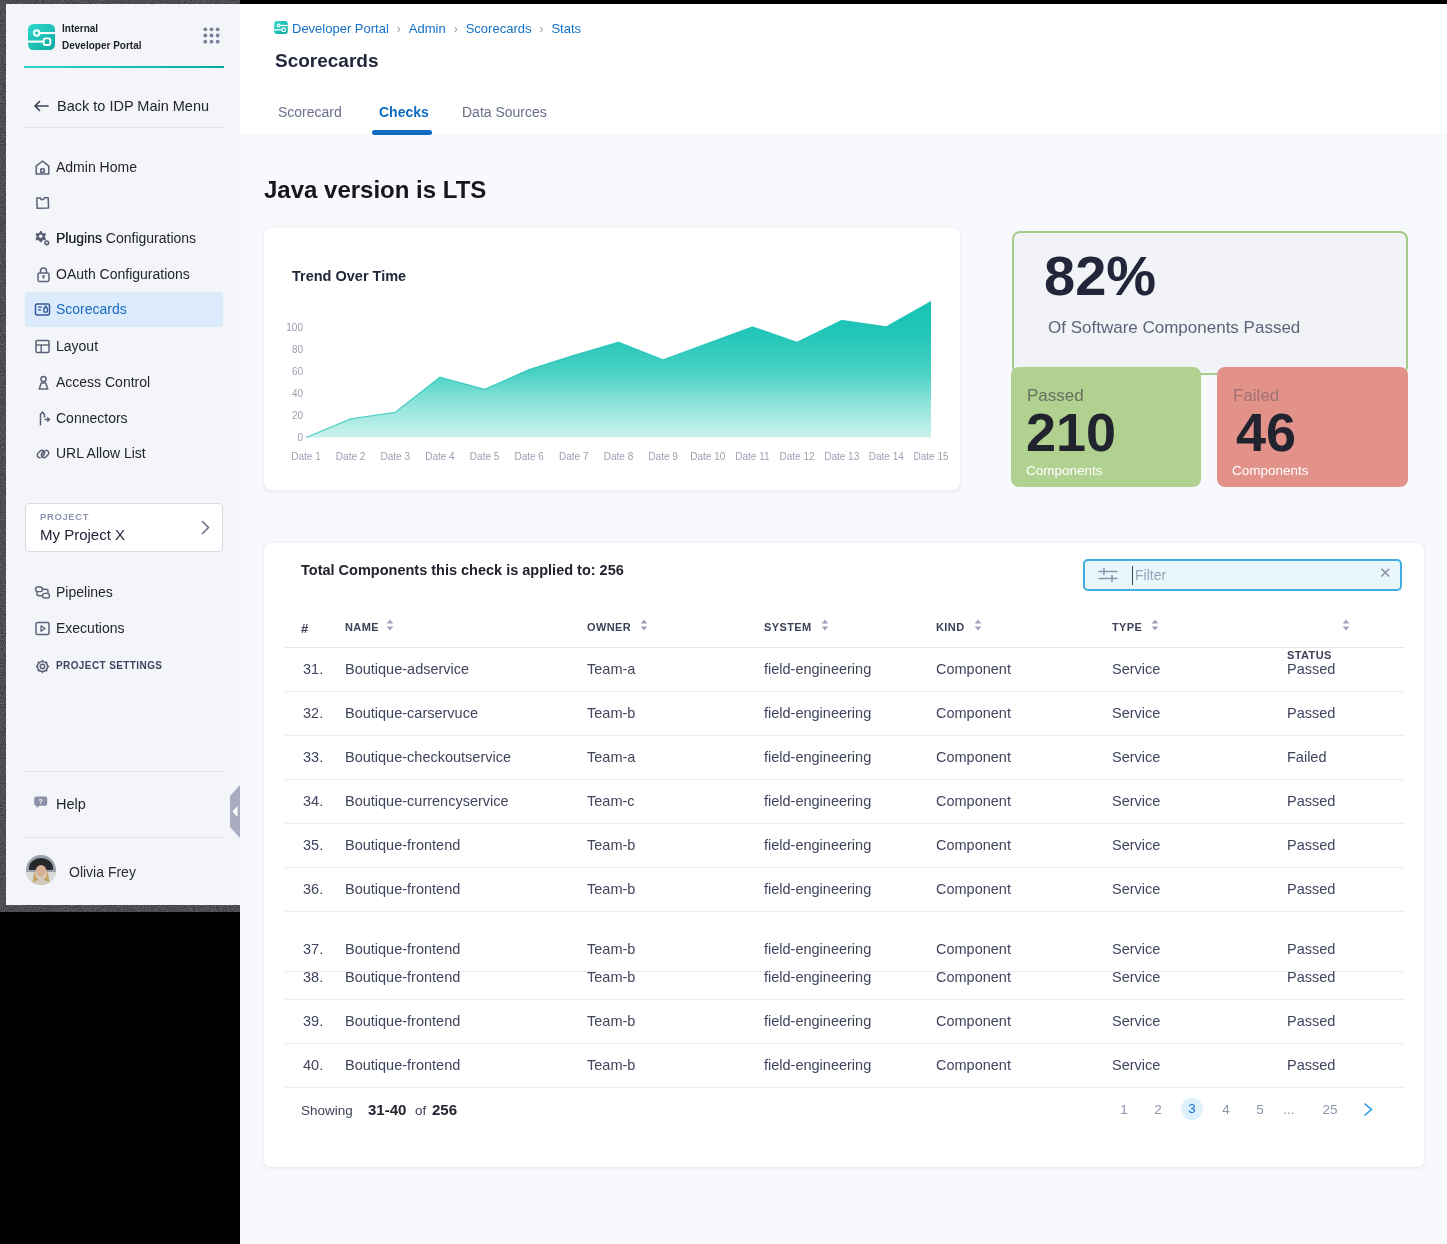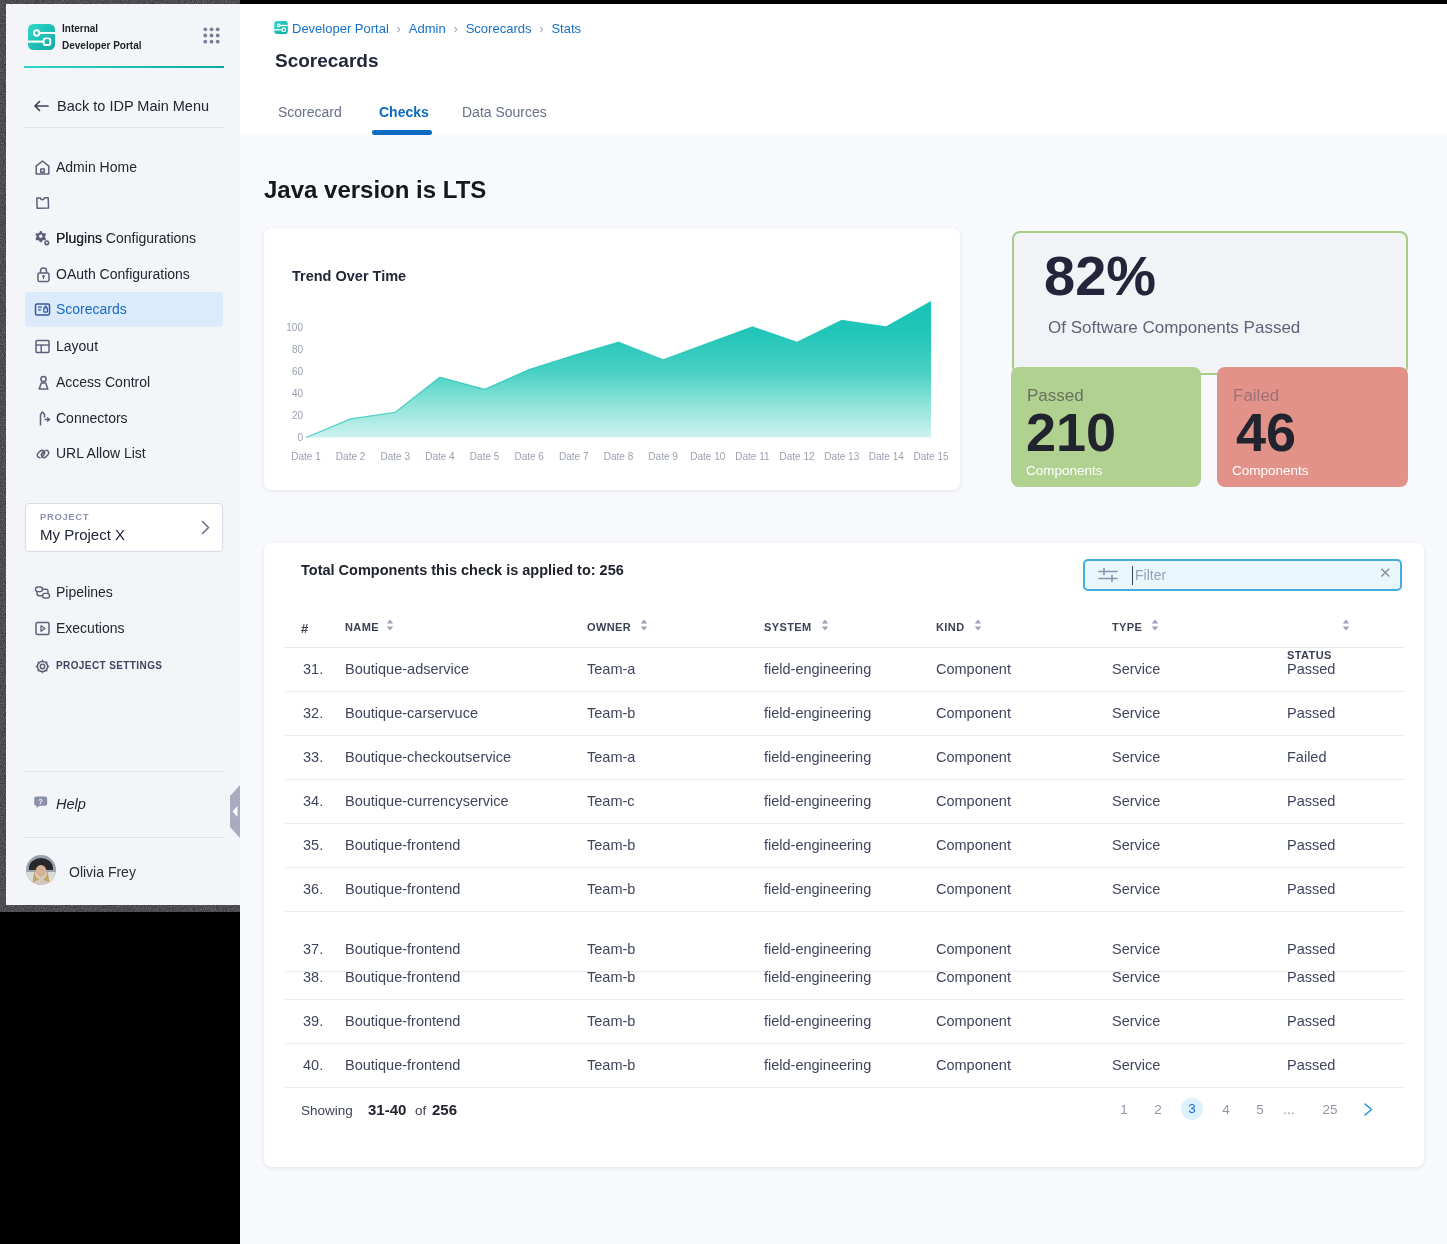--- a/index.html
+++ b/index.html
@@ -213,21 +213,21 @@
       <circle cx="8.5" cy="8.5" r="5.1"></circle>
     </g>
   </svg>
 <div class="abs" id="psettings">PROJECT SETTINGS</div>
 
 <div class="abs sep" style="left:24px; top:771px; width:200px;"></div>
 <svg class="abs" style="left:33px; top:795px;" width="15" height="15" viewBox="0 0 15 15">
     <path d="M3.2 1.5 h9 a2 2 0 0 1 2 2 v5.2 a2 2 0 0 1 -2 2 H6.5 L3.6 13 v-2.3 h-.4 a2 2 0 0 1 -2-2 V3.5 a2 2 0 0 1 2-2 Z" fill="#8c90ab"></path>
     <text x="7.6" y="8.6" text-anchor="middle" font-size="7.5" font-weight="bold" fill="#f5f7fa" font-family="Liberation Sans">?</text>
   </svg>
-<div class="abs" style="left:56px; top:796px; font-size:14.5px; color:#23262f;font-style:italic;">Help</div>
+<div class="abs" style="left:56px; top:796px; font-size:14.5px; color:#23262f;">Help</div>
 <div class="abs sep" style="left:24px; top:837px; width:200px;"></div>
 
 <svg class="abs" style="left:26px; top:855px;" width="30" height="30" viewBox="0 0 30 30">
   <defs>
       <clipPath id="avc">
         <circle cx="15" cy="15" r="15"></circle>
       </clipPath>
     </defs>
   <g clip-path="url(#avc)">
     <rect width="30" height="30" fill="#9aa3ad"></rect>

